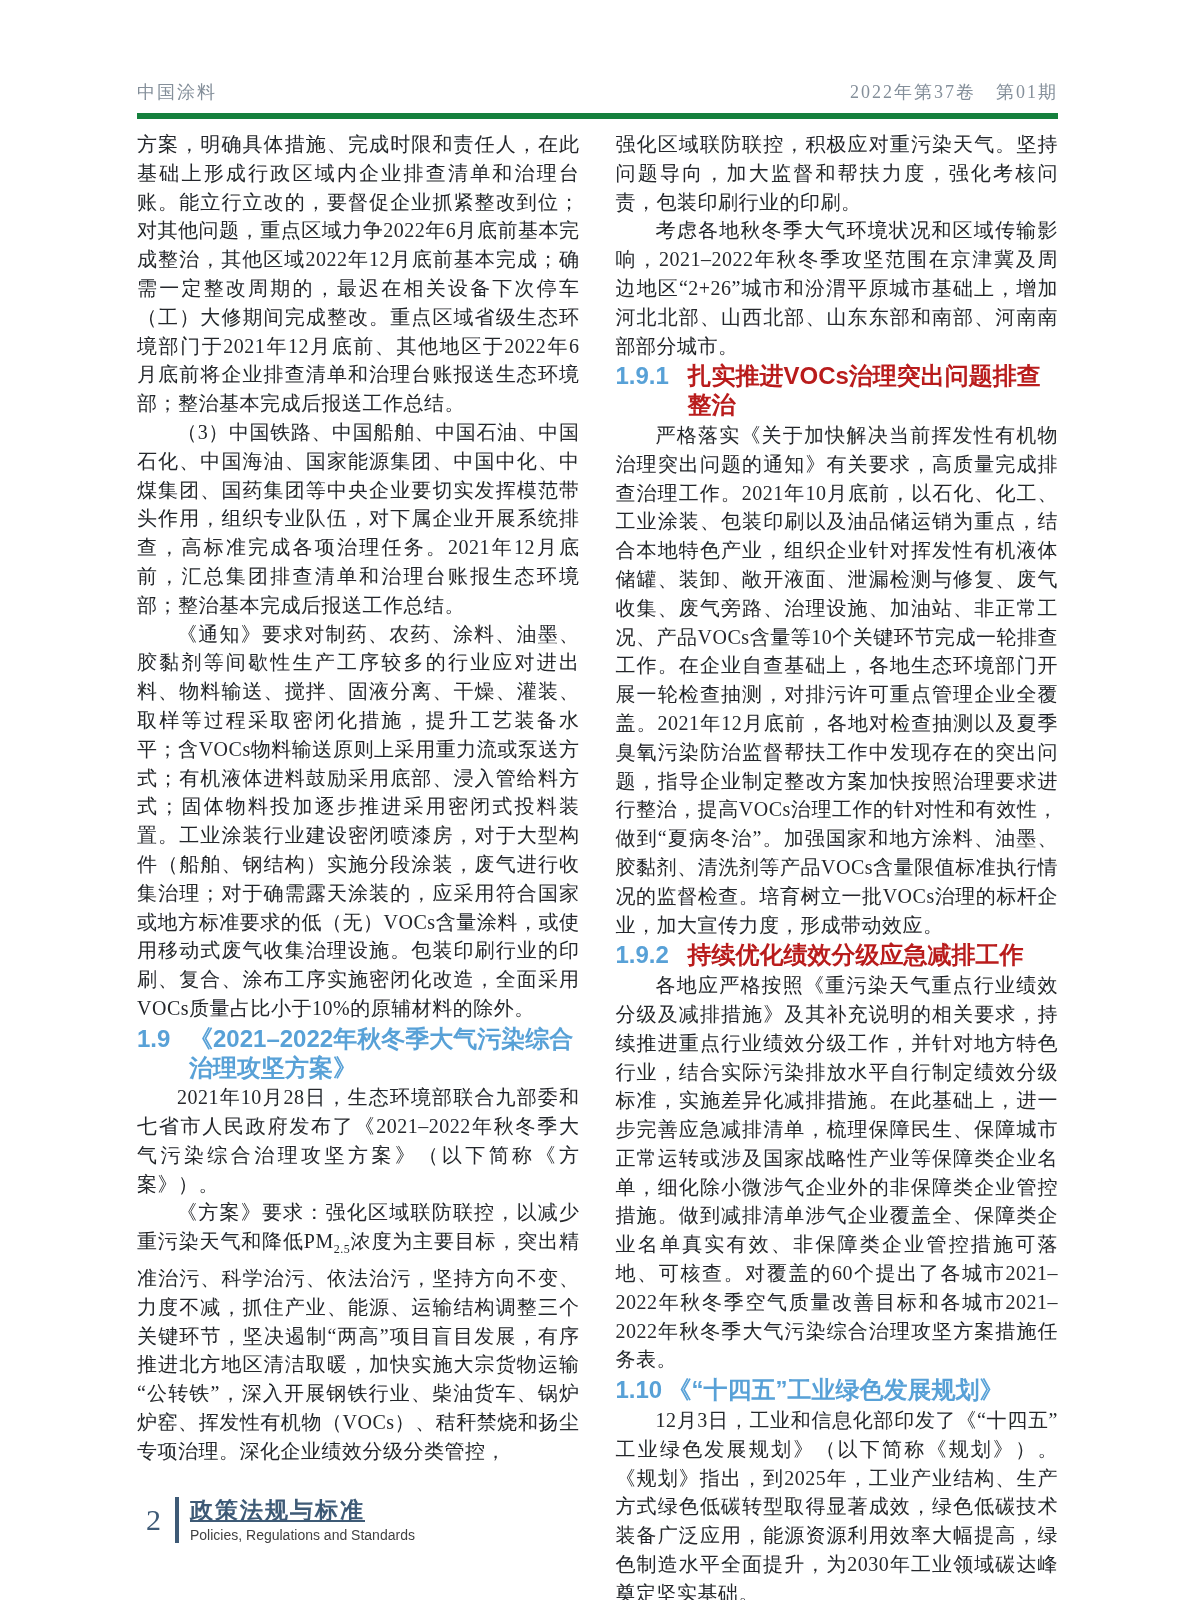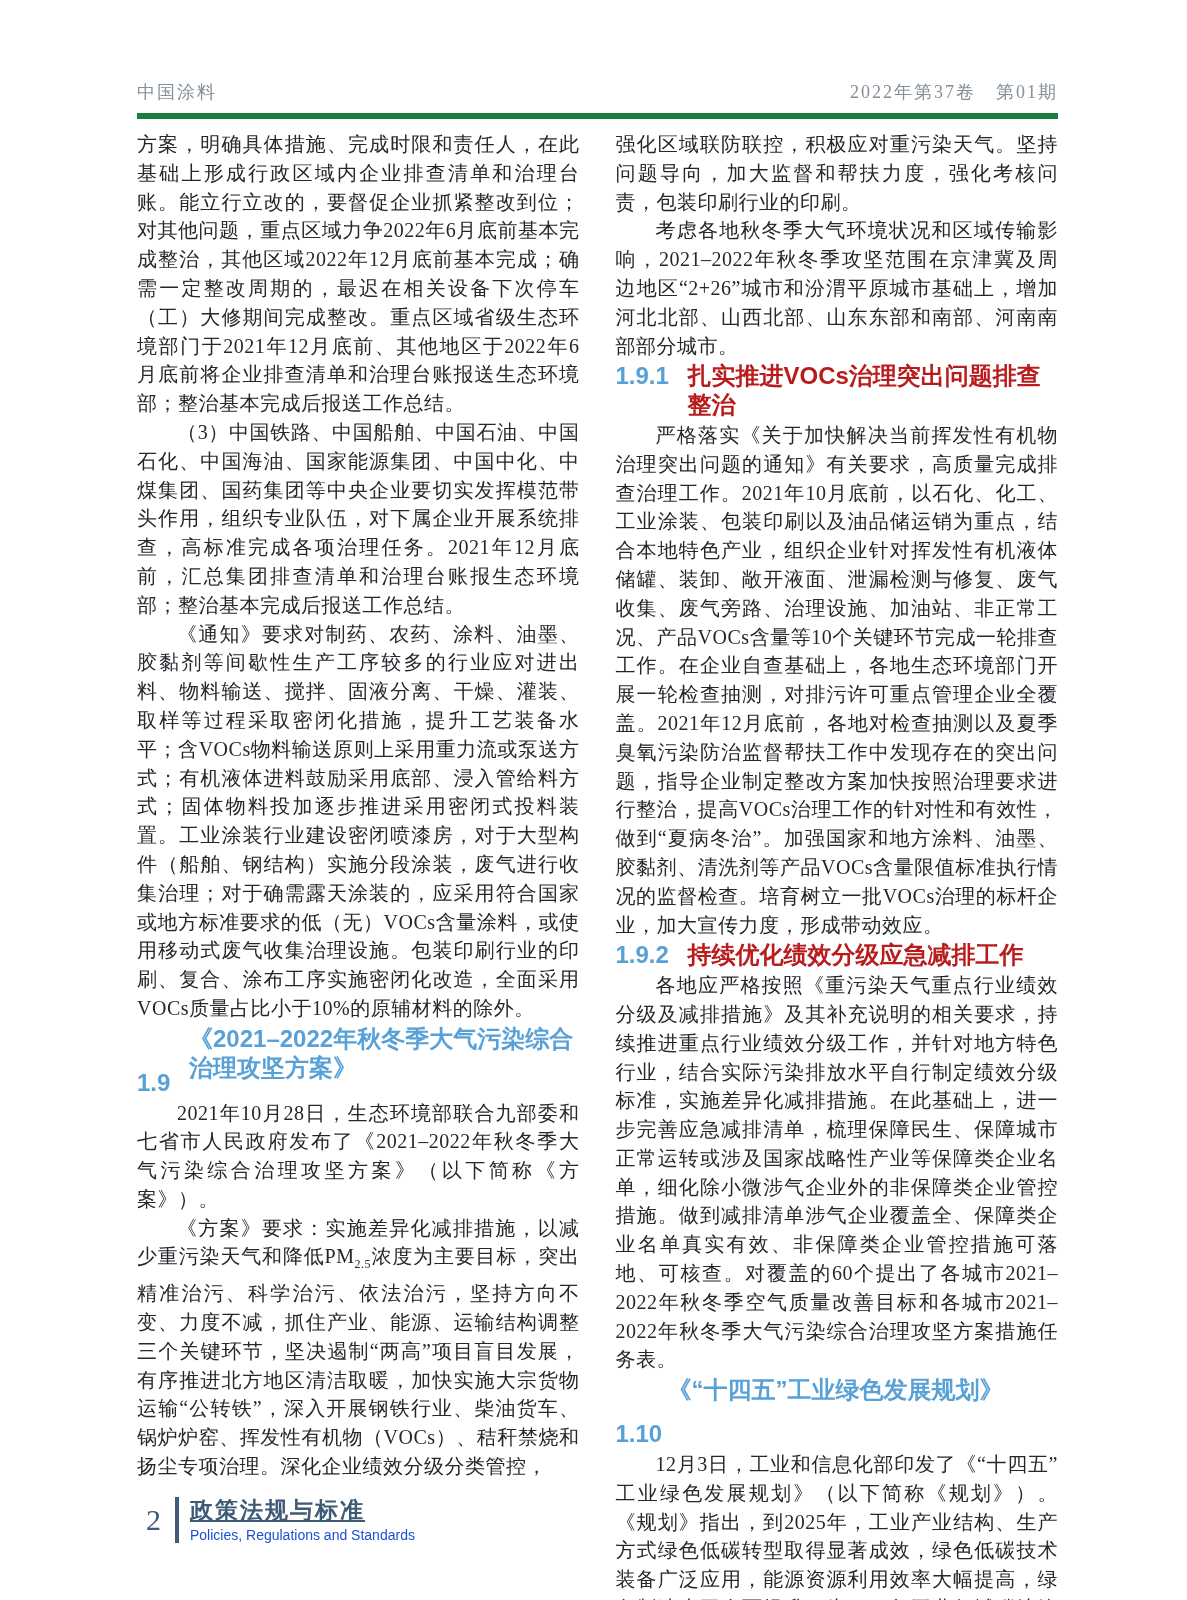--- a/index.html
+++ b/index.html
@@ -35,21 +35,21 @@
   }
   .col p.indent { text-indent:2em; }
   sub.pm { font-size:12px; }
   
   .h2, .h3 {
     display:flex; align-items:flex-start;
     font-family:"Liberation Sans","DejaVu Sans",sans-serif;
     font-size:24px; font-weight:bold; line-height:28.8px;
     margin:2px 0 1px 0;
   }
-  .h2 .hnum  { width:52px; flex-shrink:0; color:var(--blue);margin-top:44px; }
+  .h2 .hnum  { width:52px; flex-shrink:0; color:var(--blue); }
   .h2 .htitle{ flex:1; color:var(--blue); }
   .h3 .hnum  { width:72px; flex-shrink:0; color:var(--blue); font-weight:600; }
   .h3 .htitle{ flex:1; color:#b91c1c; }
   
   .footer {
     position:absolute; left:146px; top:1497px;
     display:flex; align-items:center;
   }
   .pagenum {
     font-size:30px; color:var(--navy);
@@ -60,21 +60,21 @@
     width:4px; height:46px; background:var(--navy);
     margin-right:11px;
   }
   .footer-cn {
     font-family:"Liberation Sans","DejaVu Sans",sans-serif;
     font-size:23px; font-weight:bold; color:var(--navy);
     letter-spacing:2px; line-height:1.2;text-decoration:underline;
   }
   .footer-en {
     font-family:"Liberation Sans","DejaVu Sans",sans-serif;
-    font-size:14px; color:#1d4ed8; margin-top:2px;text-align:right;
+    font-size:14px; color:#404040; margin-top:2px;text-align:right;
   }
 </style>
 </head>
 <body>
 
 <div class="page">
 
   <div class="header">
     <span>中国涂料</span>
     <span>2022年第37卷　第01期</span>
@@ -84,21 +84,21 @@
 
     <div class="col">
       <p>方案，明确具体措施、完成时限和责任人，在此基础上形成行政区域内企业排查清单和治理台账。能立行立改的，要督促企业抓紧整改到位；对其他问题，重点区域力争2022年6月底前基本完成整治，其他区域2022年12月底前基本完成；确需一定整改周期的，最迟在相关设备下次停车（工）大修期间完成整改。重点区域省级生态环境部门于2021年12月底前、其他地区于2022年6月底前将企业排查清单和治理台账报送生态环境部；整治基本完成后报送工作总结。</p>
       <p class="indent">（3）中国铁路、中国船舶、中国石油、中国石化、中国海油、国家能源集团、中国中化、中煤集团、国药集团等中央企业要切实发挥模范带头作用，组织专业队伍，对下属企业开展系统排查，高标准完成各项治理任务。2021年12月底前，汇总集团排查清单和治理台账报生态环境部；整治基本完成后报送工作总结。</p>
       <p class="indent">《通知》要求对制药、农药、涂料、油墨、胶黏剂等间歇性生产工序较多的行业应对进出料、物料输送、搅拌、固液分离、干燥、灌装、取样等过程采取密闭化措施，提升工艺装备水平；含VOCs物料输送原则上采用重力流或泵送方式；有机液体进料鼓励采用底部、浸入管给料方式；固体物料投加逐步推进采用密闭式投料装置。工业涂装行业建设密闭喷漆房，对于大型构件（船舶、钢结构）实施分段涂装，废气进行收集治理；对于确需露天涂装的，应采用符合国家或地方标准要求的低（无）VOCs含量涂料，或使用移动式废气收集治理设施。包装印刷行业的印刷、复合、涂布工序实施密闭化改造，全面采用VOCs质量占比小于10%的原辅材料的除外。</p>
       <div class="h2">
         <span class="hnum">1.9</span>
         <span class="htitle">《2021–2022年秋冬季大气污染综合治理攻坚方案》</span>
       </div>
       <p class="indent">2021年10月28日，生态环境部联合九部委和七省市人民政府发布了《2021–2022年秋冬季大气污染综合治理攻坚方案》（以下简称《方案》）。</p>
-      <p class="indent"><span>《方案》要求：实施差异化减排措施，以减少重污染天气和降低PM</span><sub class="pm">2.5</sub><span>浓度为主要目标，突出精准治污、科学治污、依法治污，坚持方向不变、力度不减，抓住产业、能源、运输结构调整三个关键环节，坚决遏制“两高”项目盲目发展，有序推进北方地区清洁取暖，加快实施大宗货物运输“公转铁”，深入开展钢铁行业、柴油货车、锅炉炉窑、挥发性有机物（VOCs）、秸秆禁烧和扬尘专项治理。深化企业绩效分级分类管控，</span></p>
+      <p class="indent"><span>《方案》要求：强化区域联防联控，以减少重污染天气和降低PM</span><sub class="pm">2.5</sub><span>浓度为主要目标，突出精准治污、科学治污、依法治污，坚持方向不变、力度不减，抓住产业、能源、运输结构调整三个关键环节，坚决遏制“两高”项目盲目发展，有序推进北方地区清洁取暖，加快实施大宗货物运输“公转铁”，深入开展钢铁行业、柴油货车、锅炉炉窑、挥发性有机物（VOCs）、秸秆禁烧和扬尘专项治理。深化企业绩效分级分类管控，</span></p>
     </div>
 
     <div class="col">
       <p>强化区域联防联控，积极应对重污染天气。坚持问题导向，加大监督和帮扶力度，强化考核问责，包装印刷行业的印刷。</p>
       <p class="indent">考虑各地秋冬季大气环境状况和区域传输影响，2021–2022年秋冬季攻坚范围在京津冀及周边地区“2+26”城市和汾渭平原城市基础上，增加河北北部、山西北部、山东东部和南部、河南南部部分城市。</p>
       <div class="h3">
         <span class="hnum">1.9.1</span>
         <span class="htitle">扎实推进VOCs治理突出问题排查整治</span>
       </div>
       <p class="indent">严格落实《关于加快解决当前挥发性有机物治理突出问题的通知》有关要求，高质量完成排查治理工作。2021年10月底前，以石化、化工、工业涂装、包装印刷以及油品储运销为重点，结合本地特色产业，组织企业针对挥发性有机液体储罐、装卸、敞开液面、泄漏检测与修复、废气收集、废气旁路、治理设施、加油站、非正常工况、产品VOCs含量等10个关键环节完成一轮排查工作。在企业自查基础上，各地生态环境部门开展一轮检查抽测，对排污许可重点管理企业全覆盖。2021年12月底前，各地对检查抽测以及夏季臭氧污染防治监督帮扶工作中发现存在的突出问题，指导企业制定整改方案加快按照治理要求进行整治，提高VOCs治理工作的针对性和有效性，做到“夏病冬治”。加强国家和地方涂料、油墨、胶黏剂、清洗剂等产品VOCs含量限值标准执行情况的监督检查。培育树立一批VOCs治理的标杆企业，加大宣传力度，形成带动效应。</p>

